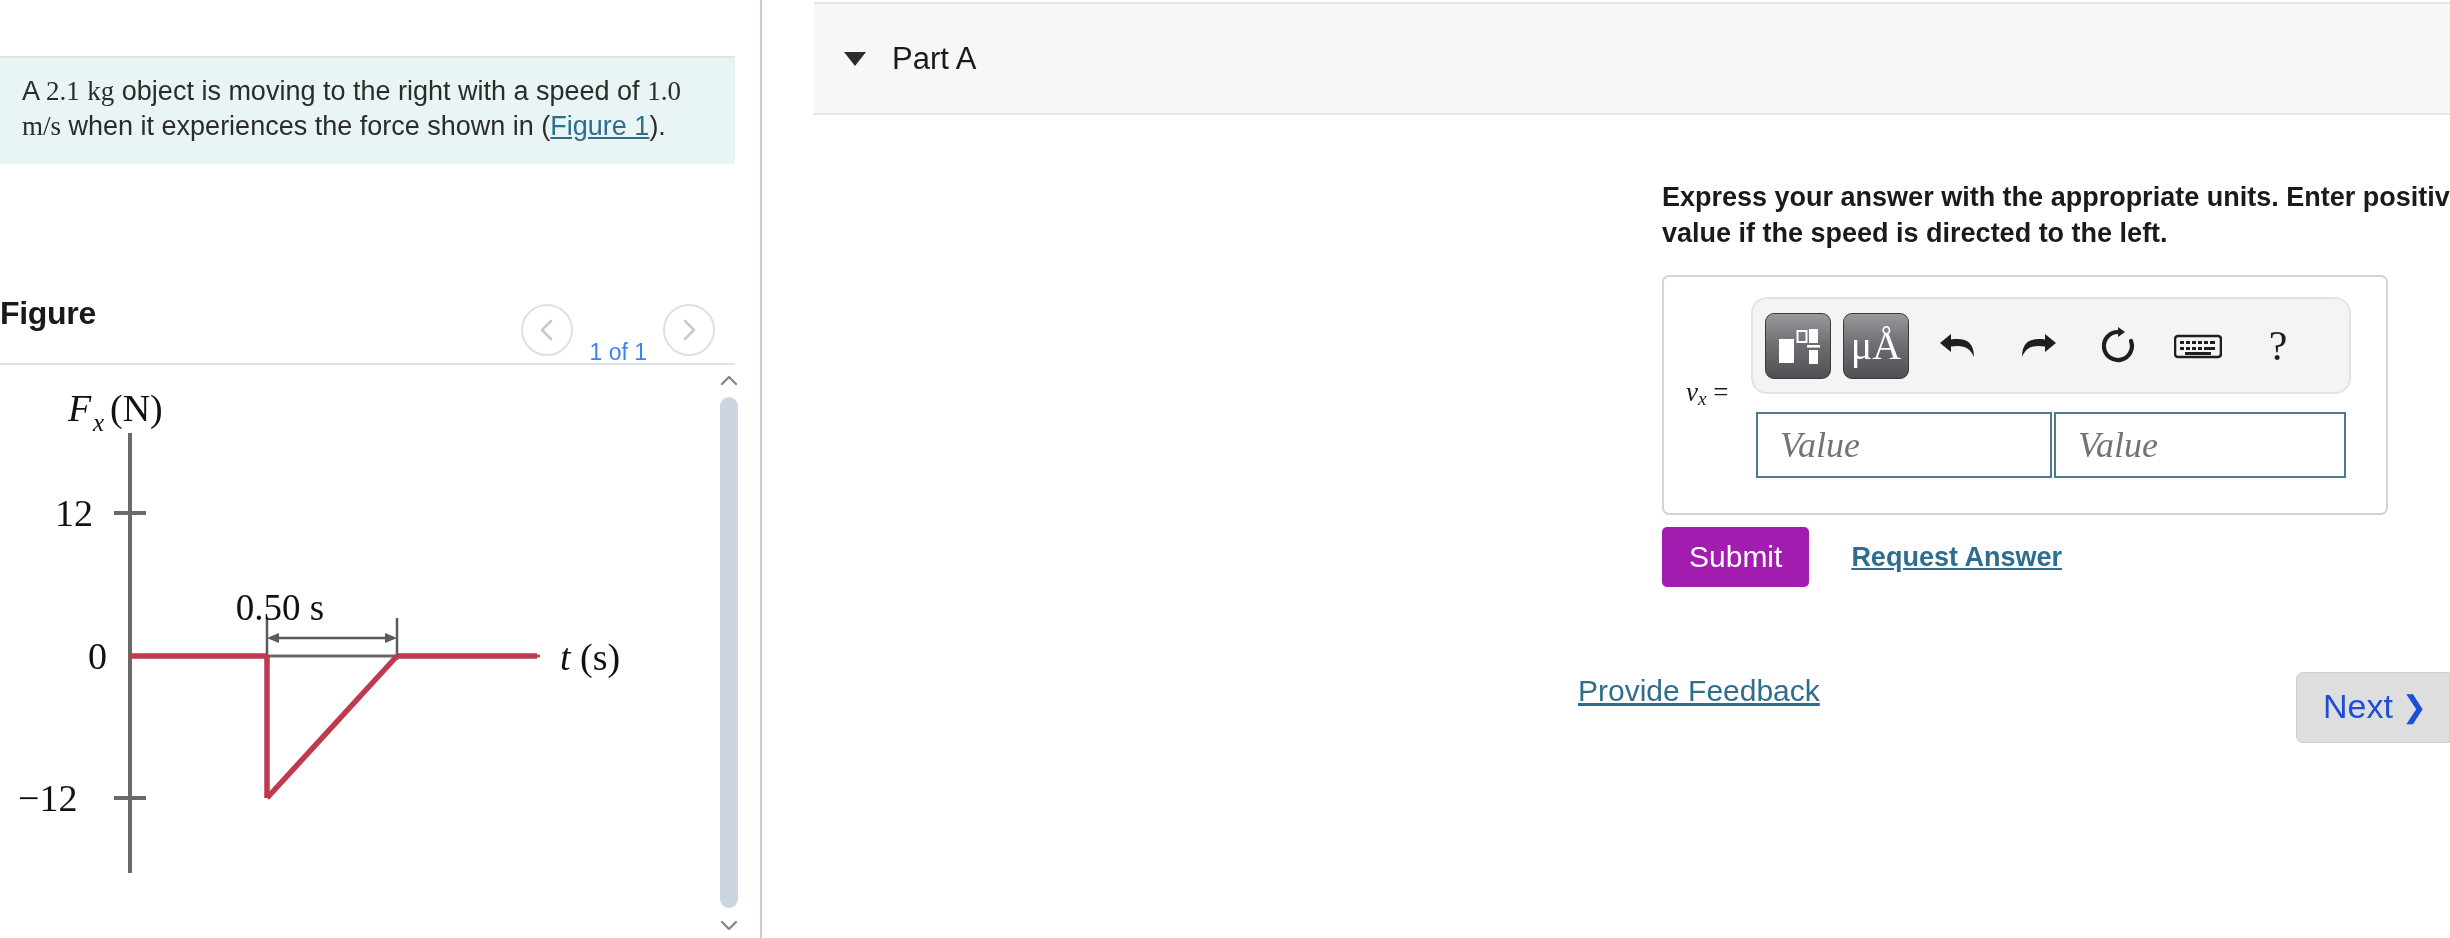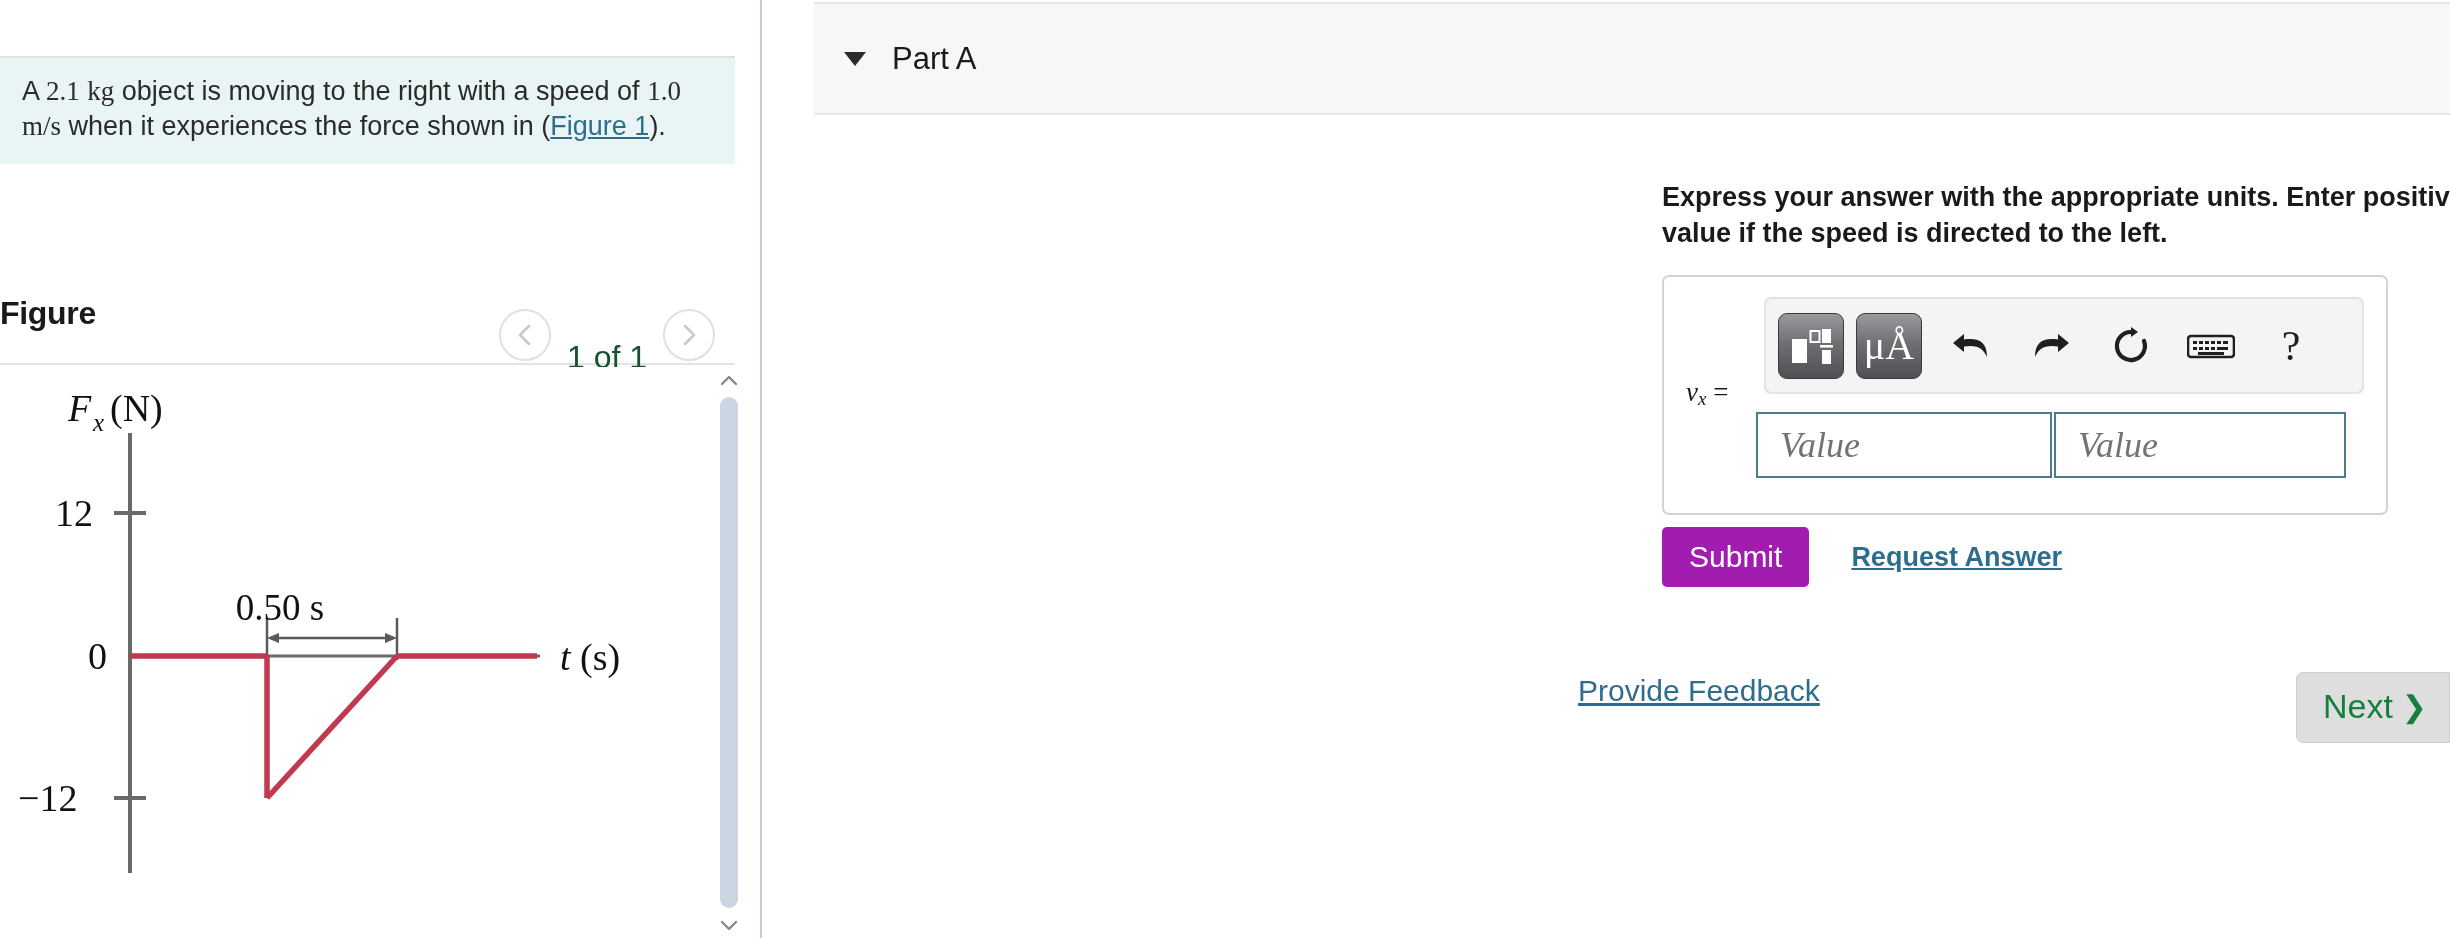--- a/index.html
+++ b/index.html
@@ -46,21 +46,21 @@
     position: absolute; right: 20px; top: 8px;
     display: flex; align-items: center; gap: 16px;
   }
   .nav-circle {
     width: 52px; height: 52px; border-radius: 50%;
     border: 2px solid #e0e0e0; background: #fff;
     display: flex; align-items: center; justify-content: center;
     cursor: pointer;
   }
   .nav-circle svg { display:block; }
-  #figure-count { font-size: 32px; color: #14532d; margin-top: 46px; }
+  #figure-count { font-size: 23px; color: #3b82f6; margin-top: 46px; }
 
   #figure-body {
     position: absolute; left: 0; top: 367px;
     width: 735px; height: 571px;
     background: #ffffff; overflow: hidden;
   }
   #figure-canvas { position:absolute; left: 0; top: 6px; }
 
   
   #fig-scrollbar {
@@ -112,24 +112,24 @@
     line-height: 1.33;
   }
 
   #answer-box {
     position: absolute; left: 898px; top: 275px;
     width: 726px; height: 240px;
     border: 2px solid #d3d3d3; border-radius: 7px;
     background: #ffffff;
   }
   #toolbar {
-    position: absolute; left: 100px; top: 20px;
+    position: absolute; left: 87px; top: 20px;
     width: 600px; height: 97px;
     background: #f4f4f4;
-    border: 2px solid #e3e3e3; border-radius: 7px;
+    border: 2px solid #e3e3e3; border-radius: 16px;
     display: flex; align-items: center;
   }
   .tb-btn-dark {
     width: 66px; height: 66px; margin-left: 12px;
     border-radius: 9px;
     background: linear-gradient(180deg, #9a9a9e 0%, #6f7074 45%, #4f5053 100%);
     border: 1px solid #3a3a3c;
     display:flex; align-items:center; justify-content:center;
     cursor: pointer;
   }
@@ -167,21 +167,21 @@
     color:#2e6d8e; text-decoration: underline; cursor:pointer;
   }
 
   #provide-feedback {
     position:absolute; left: 814px; top: 674px;
     font-size: 30px; color:#2e6d8e; text-decoration: underline; cursor:pointer;
   }
   #next-button {
     position:absolute; right: 0px; top: 672px;
     background:#dedede; border: 1px solid #cfcfcf; border-radius: 7px 0 0 7px;
-    font-size: 34px; color:#15803d;
+    font-size: 34px; color:#1d4ed8;
     padding: 14px 22px 16px 26px; cursor:pointer;
     display:flex; align-items:center; gap:9px;
   }
 </style>
 </head>
 <body>
 
 <div id="app">
 
   <div id="left-panel">

